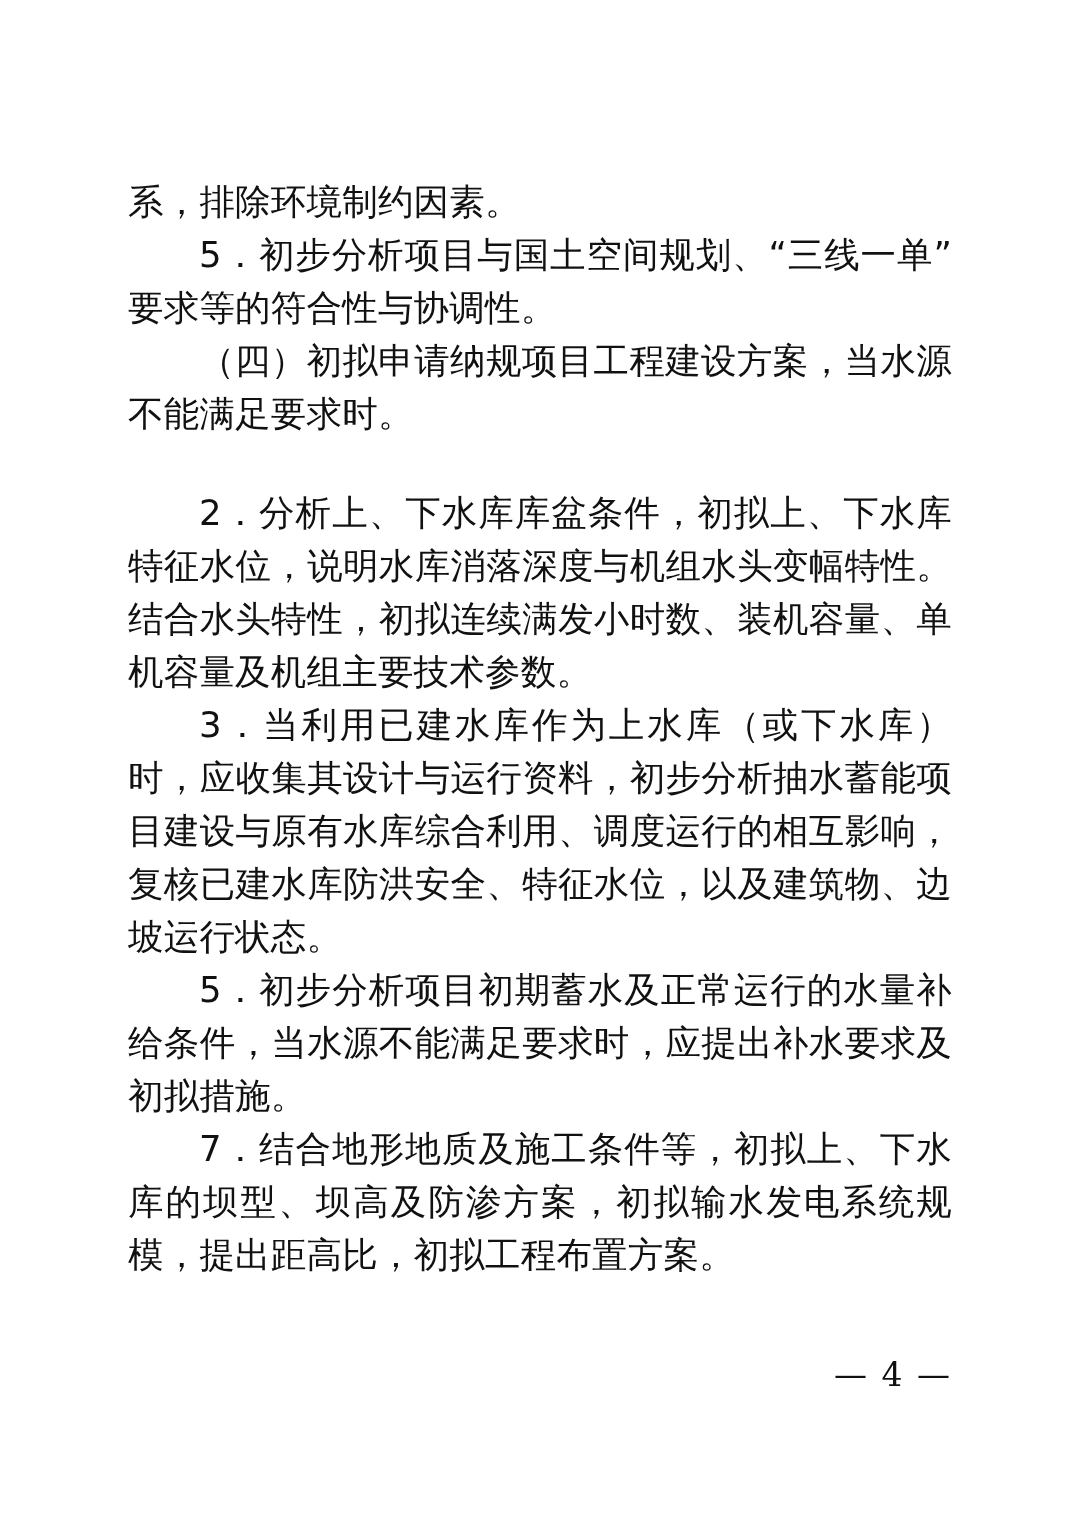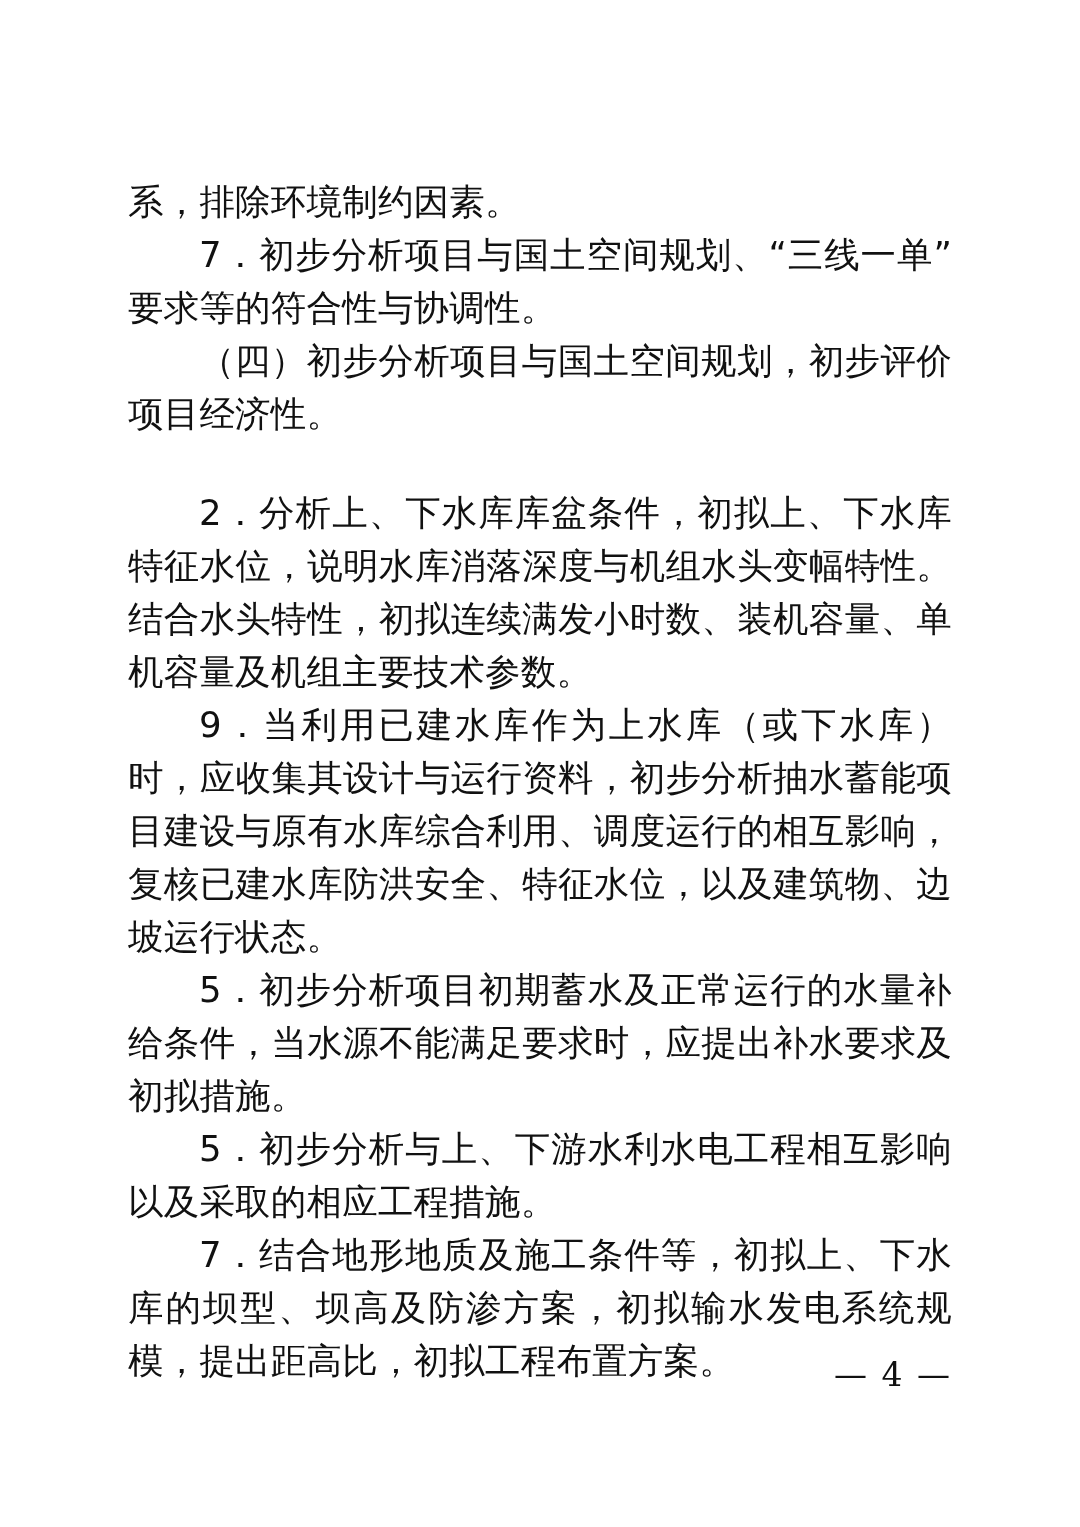--- a/index.html
+++ b/index.html
@@ -55,35 +55,34 @@
   }
 </style>
 </head>
 <body>
 
 <div class="page">
   <div class="content">
 
     <p class="para">系，排除环境制约因素。</p>
 
-    <p class="para indent">7．初步分析项目与国土空间规划、“三线一单”要求等的符合性与协调性。</p>
+    <p class="para indent">5．初步分析项目与国土空间规划、“三线一单”要求等的符合性与协调性。</p>
 
 
-    <p class="para indent">（四）初步分析项目与国土空间规划，初步评价项目经济性。</p>
+    <p class="para indent">（四）初拟申请纳规项目工程建设方案，当水源不能满足要求时。</p>
 
     <div class="gap"></div>
 
 
     <p class="para indent">2．分析上、下水库库盆条件，初拟上、下水库特征水位，说明水库消落深度与机组水头变幅特性。结合水头特性，初拟连续满发小时数、装机容量、单机容量及机组主要技术参数。</p>
 
-    <p class="para indent">9．当利用已建水库作为上水库（或下水库）时，应收集其设计与运行资料，初步分析抽水蓄能项目建设与原有水库综合利用、调度运行的相互影响，复核已建水库防洪安全、特征水位，以及建筑物、边坡运行状态。</p>
+    <p class="para indent">3．当利用已建水库作为上水库（或下水库）时，应收集其设计与运行资料，初步分析抽水蓄能项目建设与原有水库综合利用、调度运行的相互影响，复核已建水库防洪安全、特征水位，以及建筑物、边坡运行状态。</p>
 
     <p class="para indent">5．初步分析项目初期蓄水及正常运行的水量补给条件，当水源不能满足要求时，应提出补水要求及初拟措施。</p>
 
-    <p class="para indent">5．初步分析与上、下游水利水电工程相互影响以及采取的相应工程措施。</p>
 
 
     <p class="para indent">7．结合地形地质及施工条件等，初拟上、下水库的坝型、坝高及防渗方案，初拟输水发电系统规模，提出距高比，初拟工程布置方案。</p>
 
   </div>
 
   <div class="footer">— 4 —</div>
 </div>
 
 </body></html>

